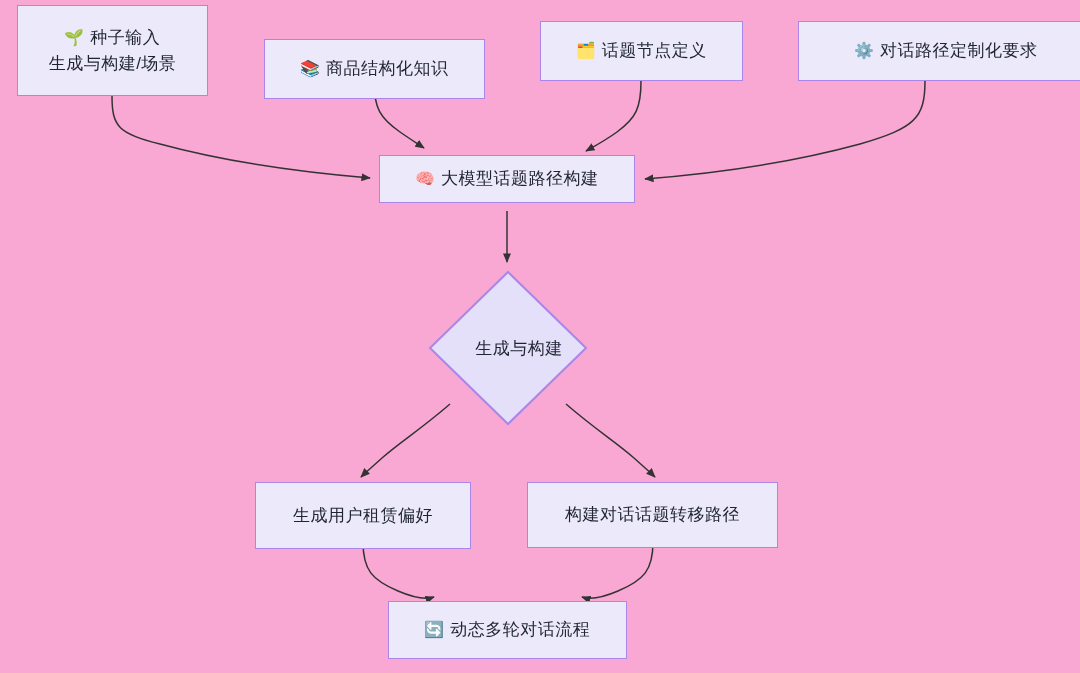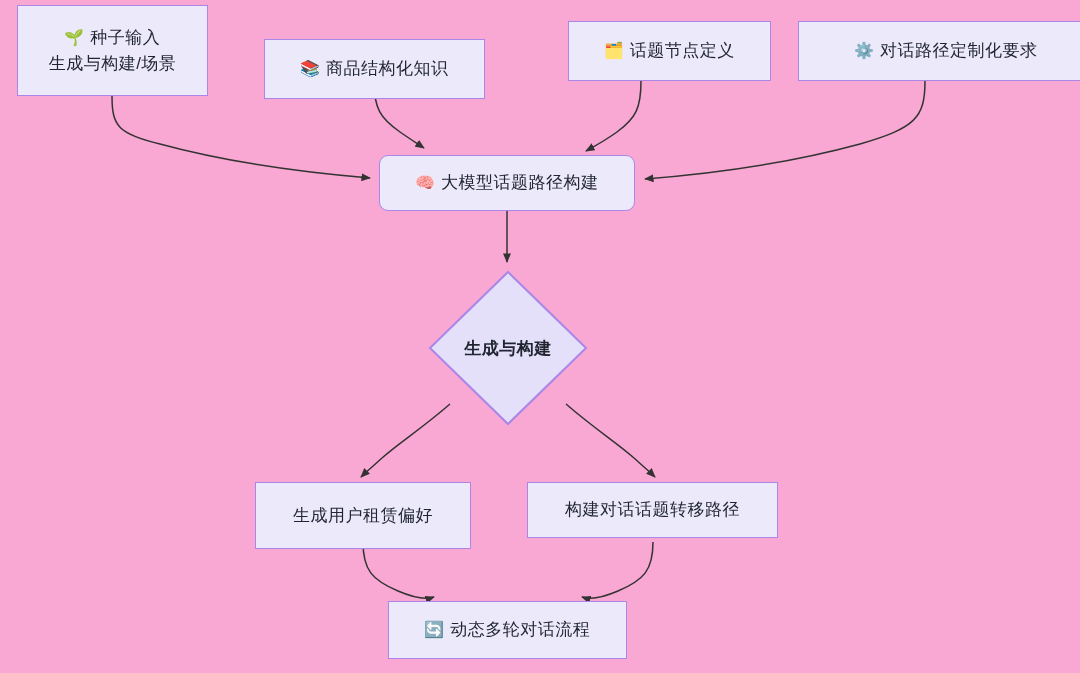--- a/index.html
+++ b/index.html
@@ -56,31 +56,30 @@
   }
   .diamond-shape {
     position: absolute;
     left: 0;
     top: 0;
     width: 100%;
     height: 100%;
   }
   .diamond-label {
     position: absolute;
-    left: 0;
+    left: 11px;
     top: 0;
     width: 100%;
     height: 100%;
     display: flex;
     align-items: center;
     justify-content: center;
     font-size: 17px;
     letter-spacing: 0.5px;
     color: #1f2430;
-    font-weight: bold;
   }
 </style>
 </head>
 <body>
 
 <div id="canvas">
 
   <svg class="edges" width="1080" height="673" viewBox="0 0 1080 673">
     <defs>
       <marker id="arrow" markerWidth="10" markerHeight="8" refX="8.6" refY="4" orient="auto" markerUnits="userSpaceOnUse">
@@ -101,44 +100,44 @@
   </svg>
 
   <div class="node" style="left:17px; top:5px; width:191px; height:91px;">
     <span class="node-inner"><span class="ico">🌱</span><span>种子输入</span><br><span>生成与构建/场景</span></span>
   </div>
 
   <div class="node" style="left:264px; top:39px; width:221px; height:60px;">
     <span class="node-inner"><span class="ico">📚</span><span>商品结构化知识</span></span>
   </div>
 
-  <div class="node" style="left:568px; top:21px; width:203px; height:60px;">
+  <div class="node" style="left:540px; top:21px; width:203px; height:60px;">
     <span class="node-inner"><span class="ico">🗂️</span><span>话题节点定义</span></span>
   </div>
 
   <div class="node" style="left:798px; top:21px; width:296px; height:60px;">
     <span class="node-inner"><span class="ico">⚙️</span><span>对话路径定制化要求</span></span>
   </div>
 
-  <div class="node" style="left:379px; top:155px; width:256px; height:56px;border-radius:9px;">
+  <div class="node" style="left:379px; top:155px; width:256px; height:48px;">
     <span class="node-inner"><span class="ico">🧠</span><span>大模型话题路径构建</span></span>
   </div>
 
   <div class="diamond-wrap" style="left:428px; top:270px; width:160px; height:156px;">
     <svg class="diamond-shape" viewBox="0 0 160 156" preserveAspectRatio="none">
       <polygon points="80,2 158,78 80,154 2,78" fill="#e4e0fa" stroke="#a986e8" stroke-width="2"></polygon>
     </svg>
     <div class="diamond-label">生成与构建</div>
   </div>
 
   <div class="node" style="left:255px; top:482px; width:216px; height:67px;">
     <span class="node-inner">生成用户租赁偏好</span>
   </div>
 
-  <div class="node" style="left:527px; top:482px; width:251px; height:56px;">
+  <div class="node" style="left:527px; top:482px; width:251px; height:66px;">
     <span class="node-inner">构建对话话题转移路径</span>
   </div>
 
   <div class="node" style="left:388px; top:601px; width:239px; height:58px;">
     <span class="node-inner"><span class="ico">🔄</span><span>动态多轮对话流程</span></span>
   </div>
 
 </div>
 
 </body></html>

